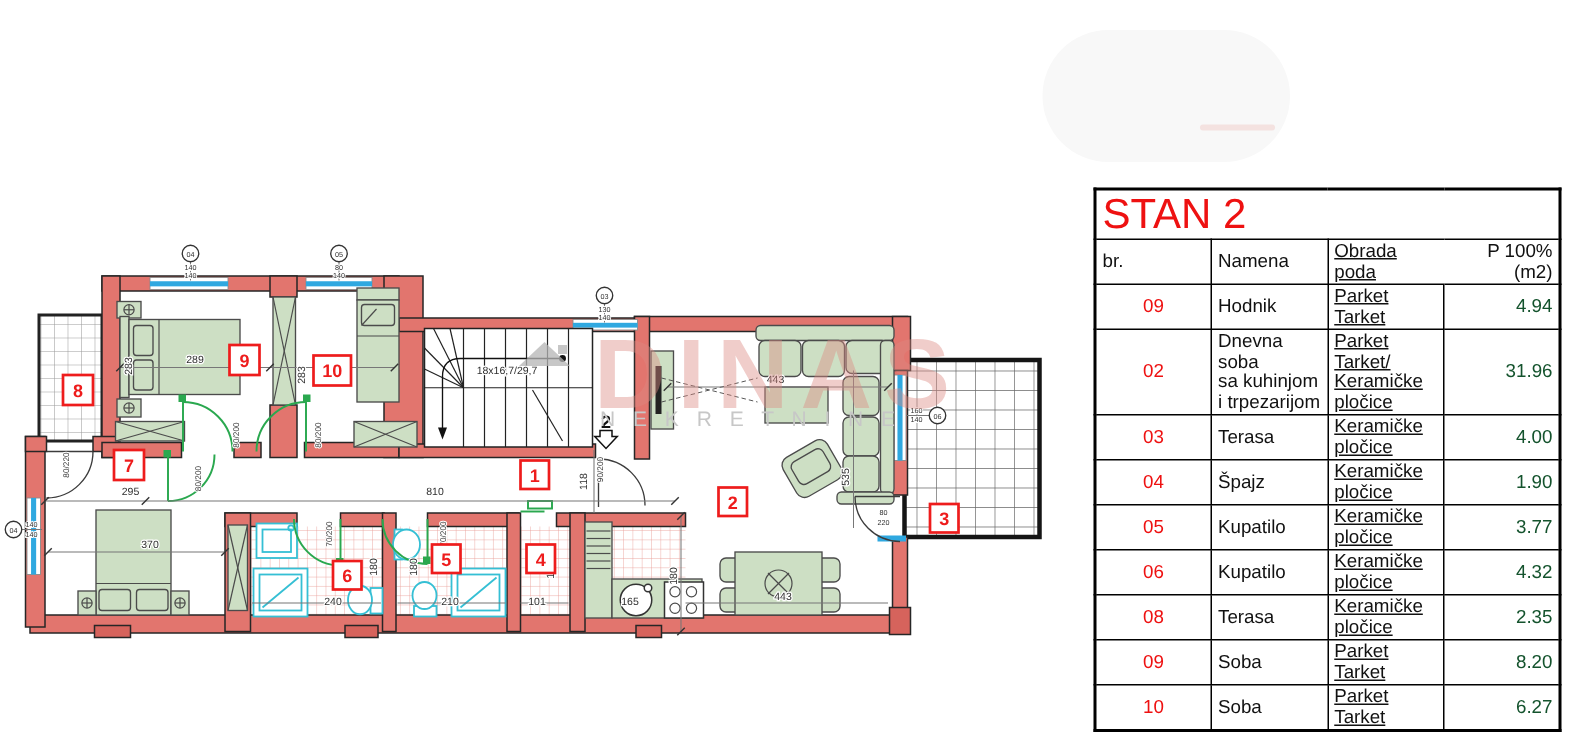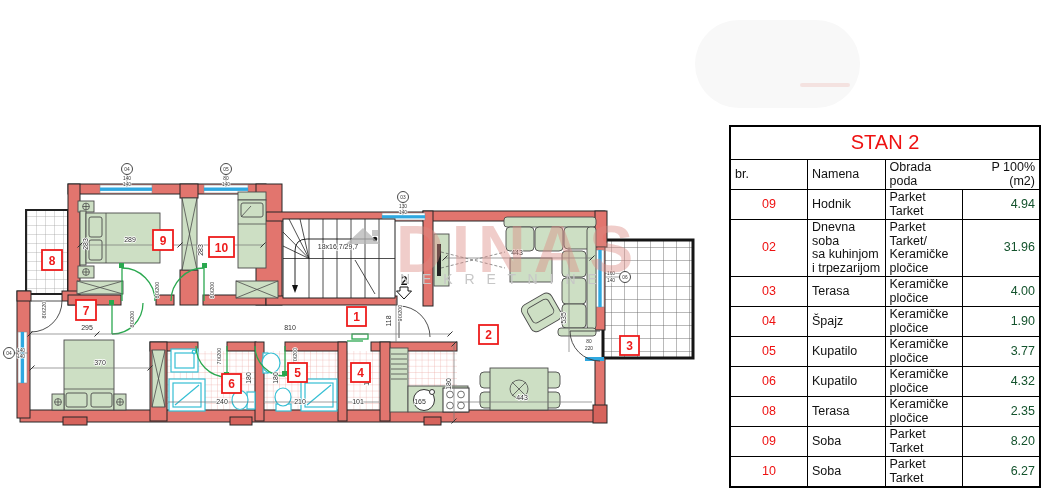--- a/index.html
+++ b/index.html
@@ -41,23 +41,23 @@
   .entr{font-size:12px;font-weight:bold;fill:#111;text-anchor:middle;}
 
   
   .tablewrap{position:absolute;left:729px;top:125px;}
   table.stan{border-collapse:collapse;width:312px;border:2px solid #000;table-layout:fixed;
              font-size:12.5px;color:#111;}
   table.stan td,table.stan th{border:1px solid #000;padding:1px 4px;vertical-align:middle;
              line-height:1.08;font-weight:normal;overflow:hidden;}
   .c-br{width:27px;text-align:center;}
   .c-nam{width:99px;text-align:left;}
-  .c-pod{width:108px;text-align:left;}
+  .c-pod{width:108px;text-align:left;text-decoration:underline;}
   .c-p{width:78px;text-align:right;}
-  .title-cell{text-align:center;font-size:20px;font-weight:bold;color:#ee1111;height:30px;margin-top:28px;}
+  .title-cell{font-size:28px;font-weight:bold;color:#ee1111;height:30px;margin-top:28px;}
   tr.hdr th{font-size:12.5px;text-align:left;font-weight:normal;height:18px;}
   tr.hdr th.nb-r{border-right:none;}
   tr.hdr th.nb-l{border-left:none;}
   td.red{color:#14532d;}
   td.br-red{color:#ee1111;text-align:center;}
   .pre{white-space:pre-line;}
 </style>
 </head>
 <body>
 

